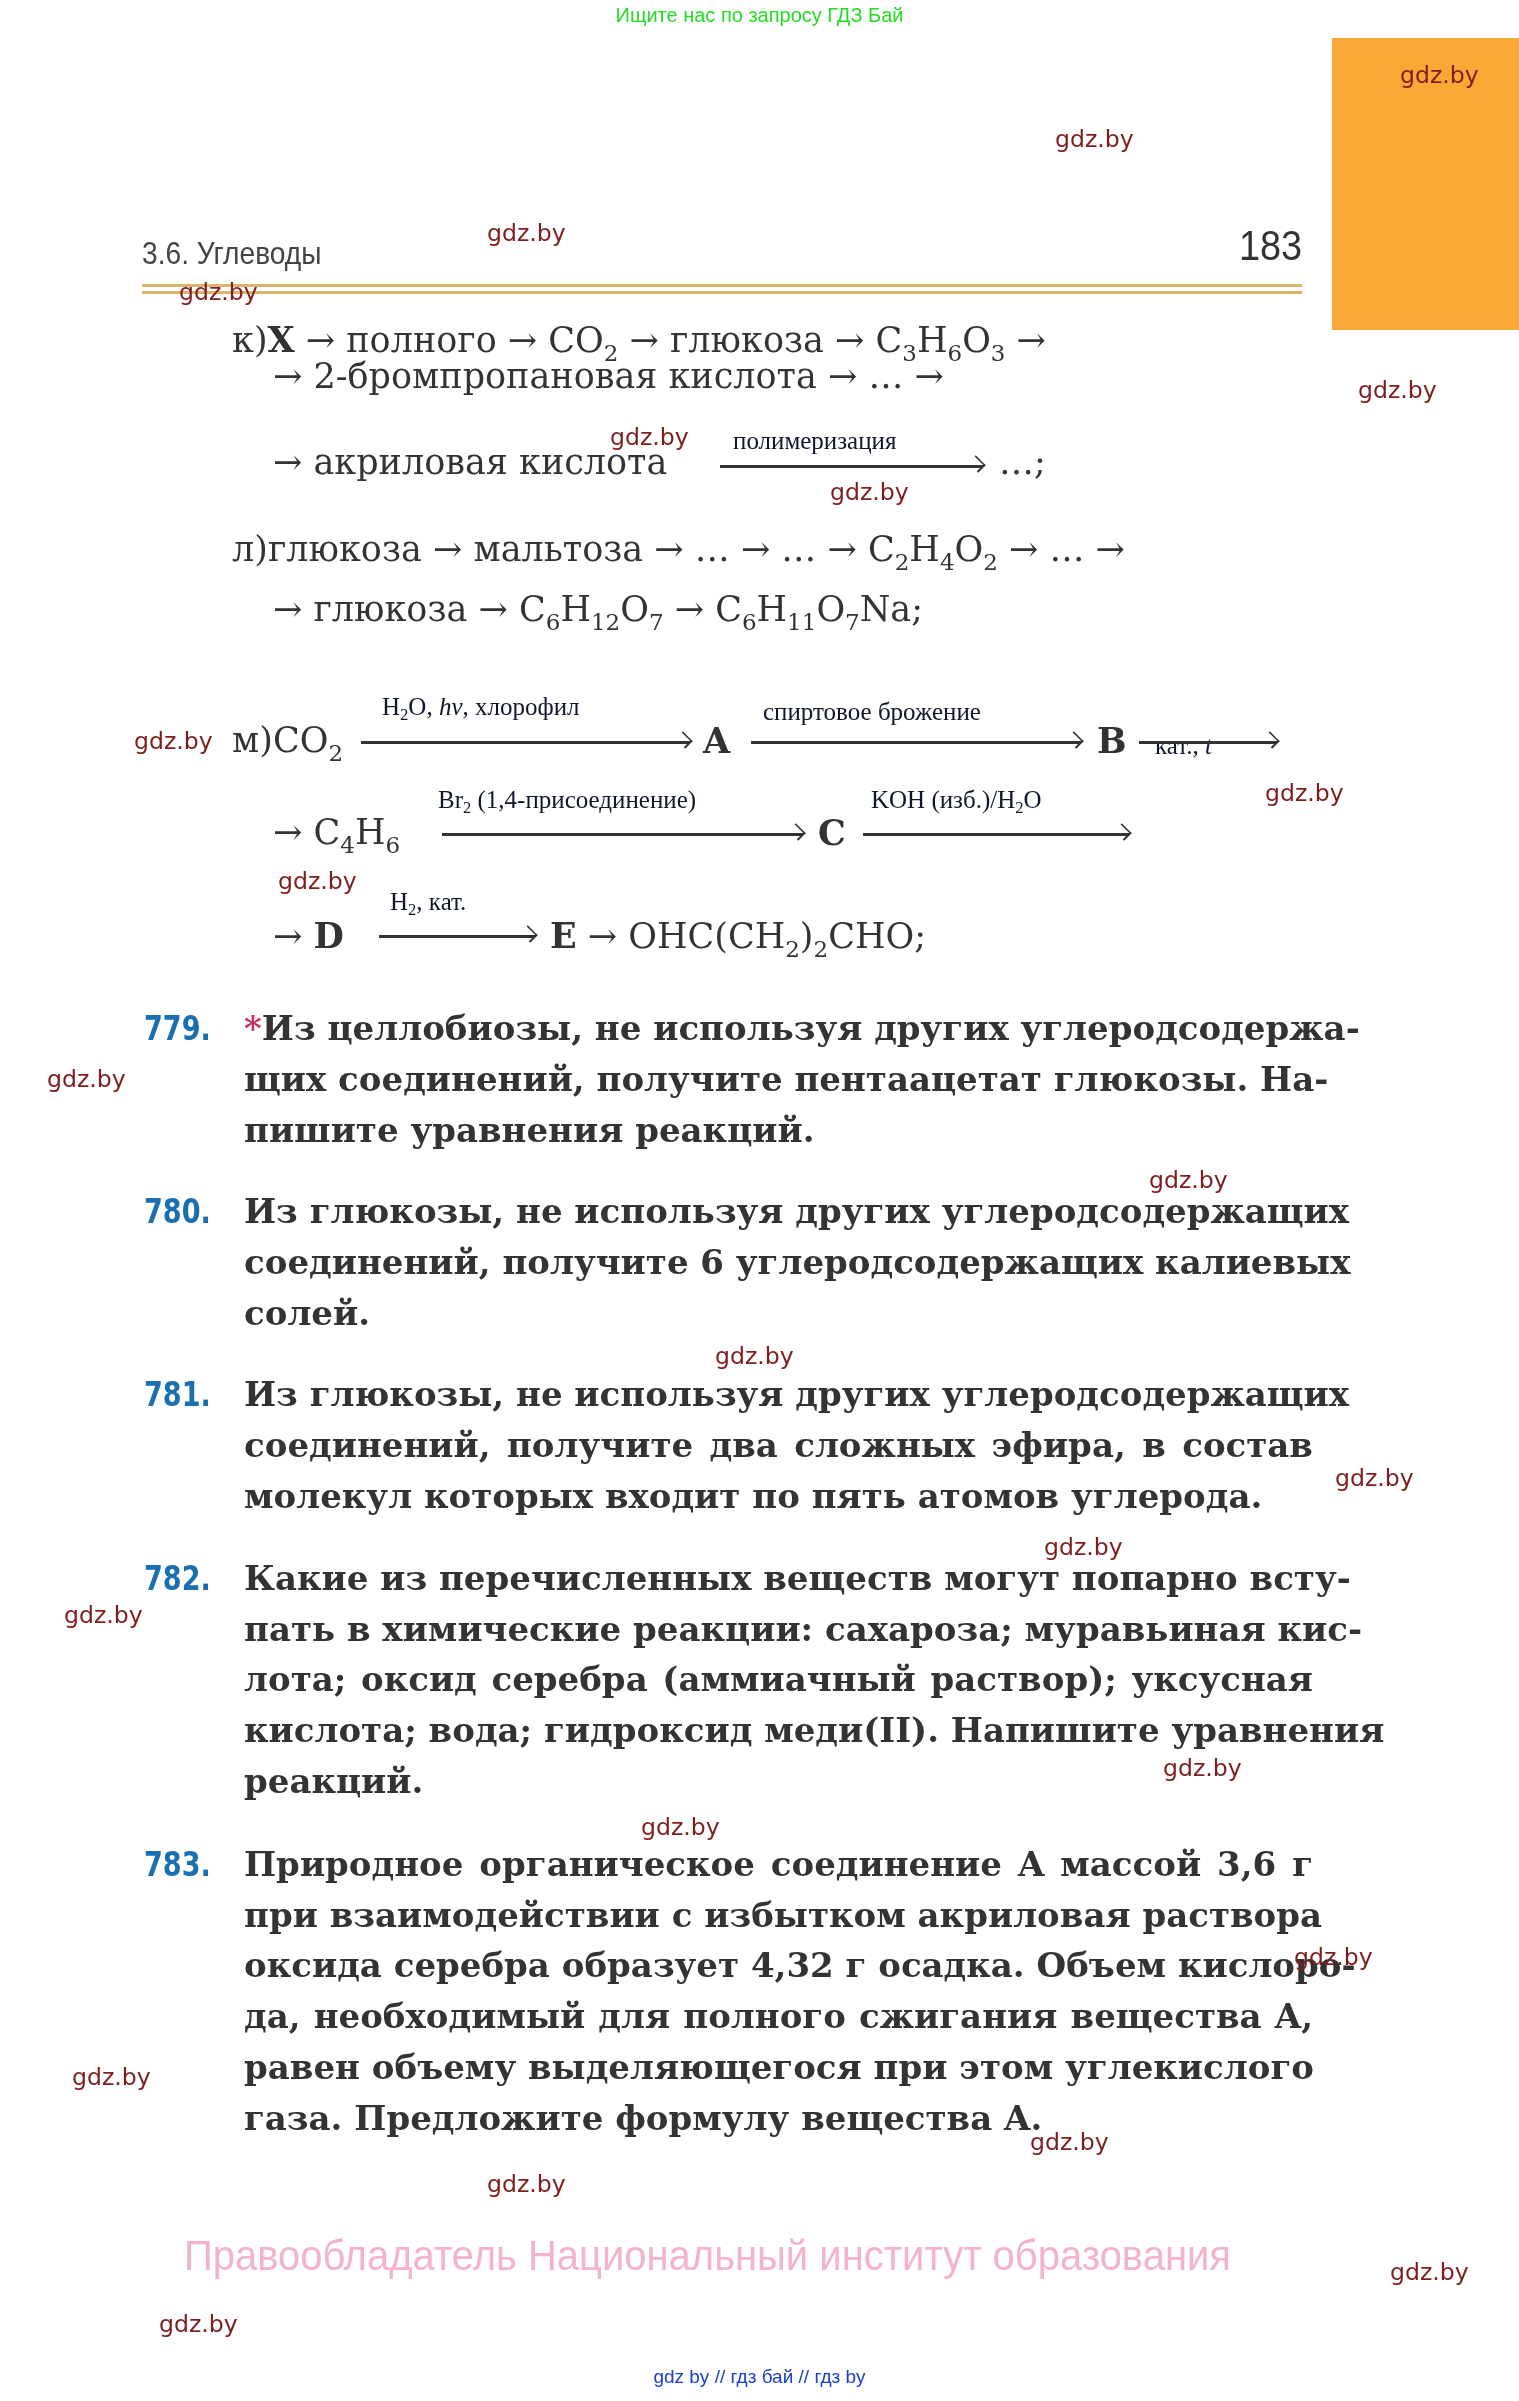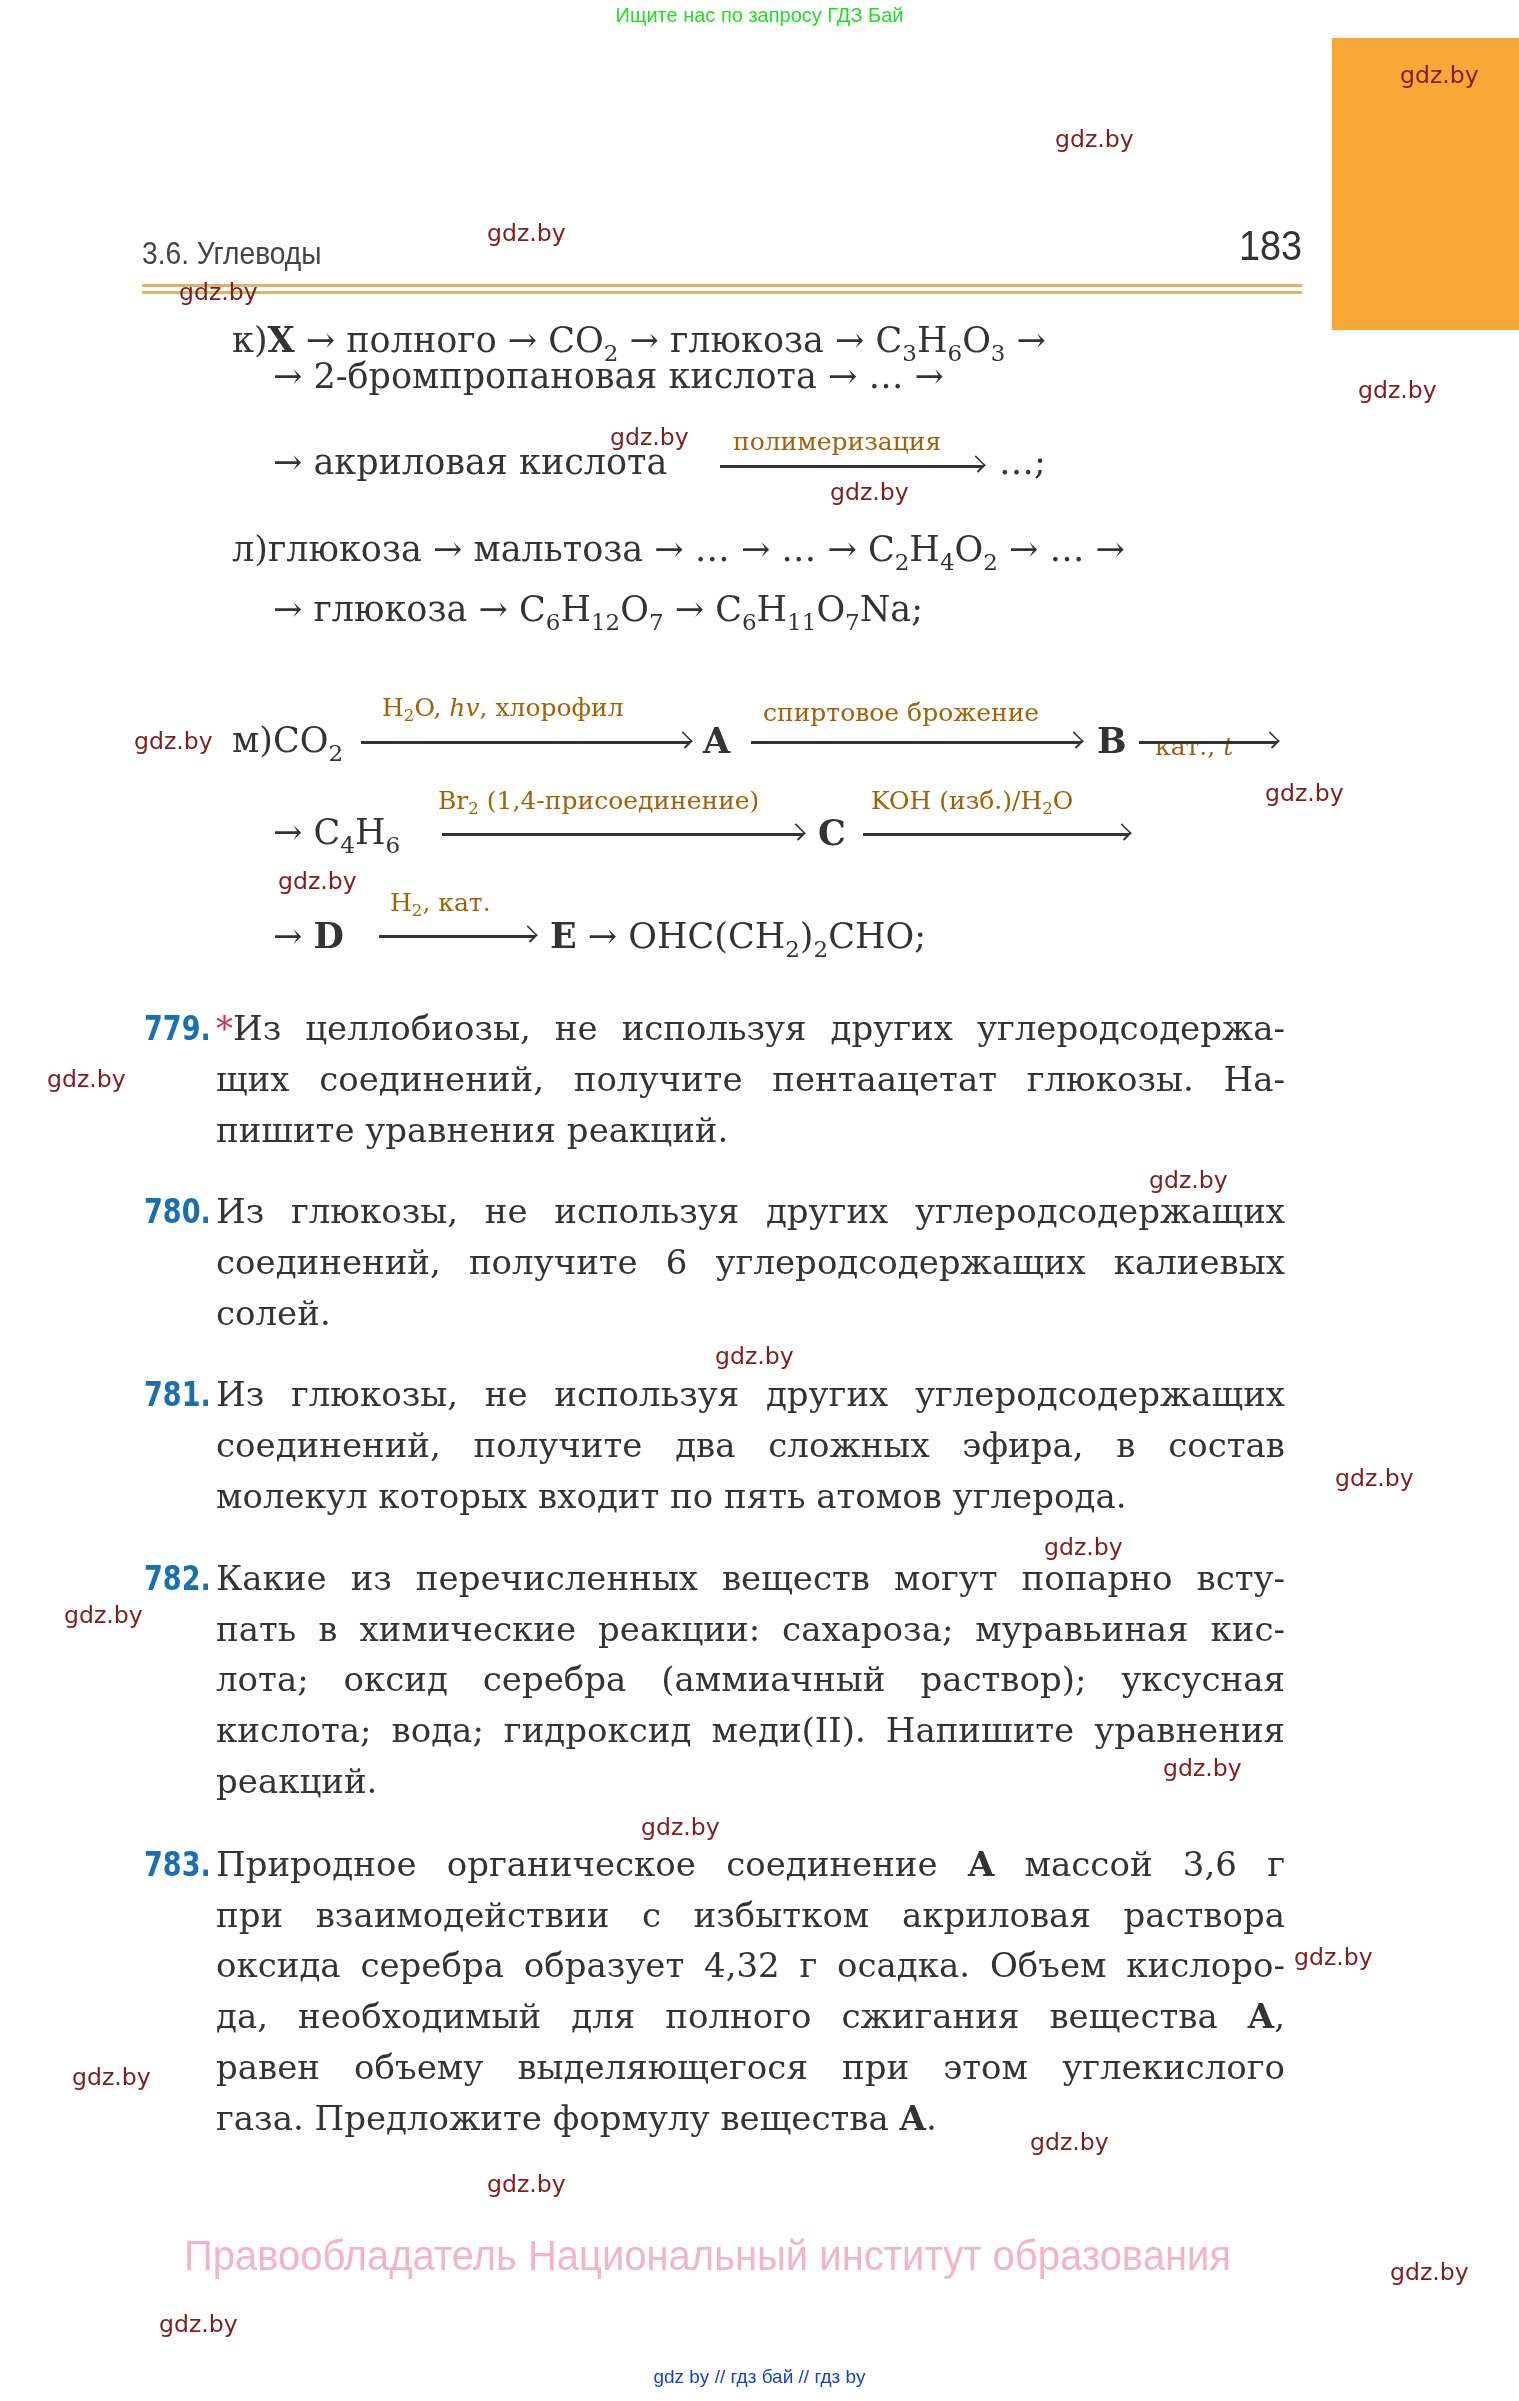--- a/index.html
+++ b/index.html
@@ -21,36 +21,36 @@
   }
   .page-number {
     left: 1230px; top: 222px; width: 72px; text-align: right;
     font-family: "Liberation Sans", sans-serif; font-size: 42px; color: #333333;
     transform: scaleX(0.9); transform-origin: right;
   }
   .rule { left: 142px; width: 1160px; height: 2.6px; background: #dbb36c; }
   .chem { font-size: 35px; color: #333333; }
   .chem sub { font-size: 23px; vertical-align: -8.8px; line-height: 0; }
   .chem b { font-weight: bold; }
-  .label { font-size: 25px; color: #a16207; }
+  .label { font-size: 25px; color: #0f172a; font-family: Liberation Serif, serif; }
   .label sub { font-size: 16.6px; vertical-align: -5.3px; line-height: 0; }
   .arrow { height: 2.6px; background: #333; }
   .arrow::after {
     content: ""; position: absolute; right: -0.9px; top: -7.9px;
     width: 14px; height: 14px; border-top: 2.6px solid #333; border-right: 2.6px solid #333;
     transform: rotate(45deg) scaleY(0.75); transform-origin: center;
     box-sizing: border-box;
   }
   .num {
     font-family: "DejaVu Sans", "Liberation Sans", sans-serif; font-weight: bold;
     font-size: 33px; color: #1a6fb0; transform: scaleX(0.82); transform-origin: left;
   }
   .task-line {
-    font-size: 34px; color: #333333; left: 216px; width: 1069px;
-    text-align: justify; text-align-last: justify; transform-origin: left;
+    font-size: 34px; color: #333333; left: 244px; width: 1069px;
+    text-align: justify; text-align-last: justify; transform-origin: left; font-weight: bold;
   }
   .task-line.last { text-align-last: left; }
   .star { color: #c8306a; }
   .copyright {
     left: 184px; top: 2231px; font-family: "Liberation Sans", sans-serif;
     font-size: 43px; color: #f4b4c8; transform: scaleX(0.93); transform-origin: left;
   }
   .footer {
     left: 0; width: 1519px; top: 2366px; text-align: center;
     font-family: "Liberation Sans", sans-serif; font-size: 19px; color: #1a3fd0;

